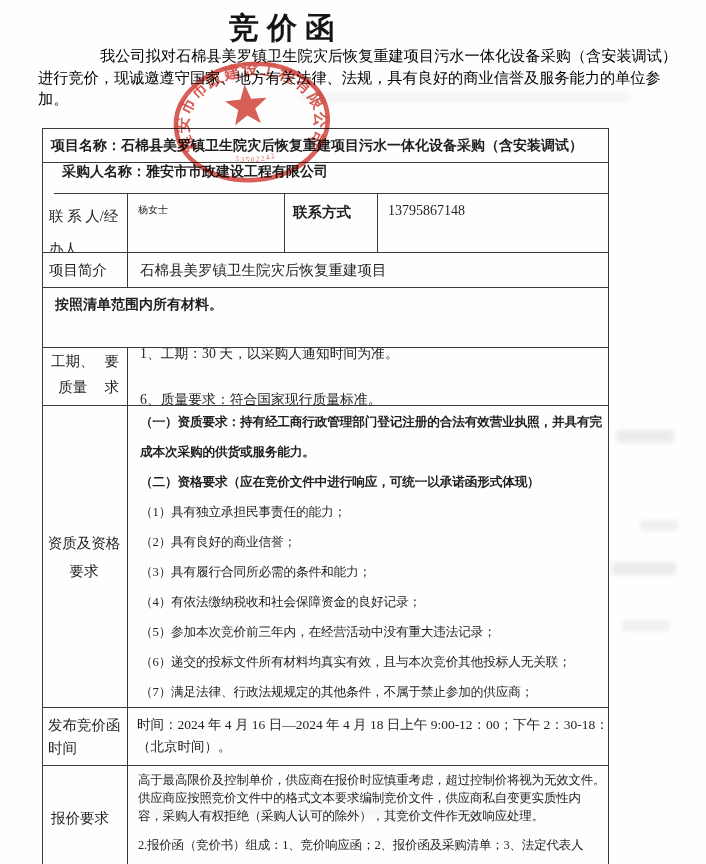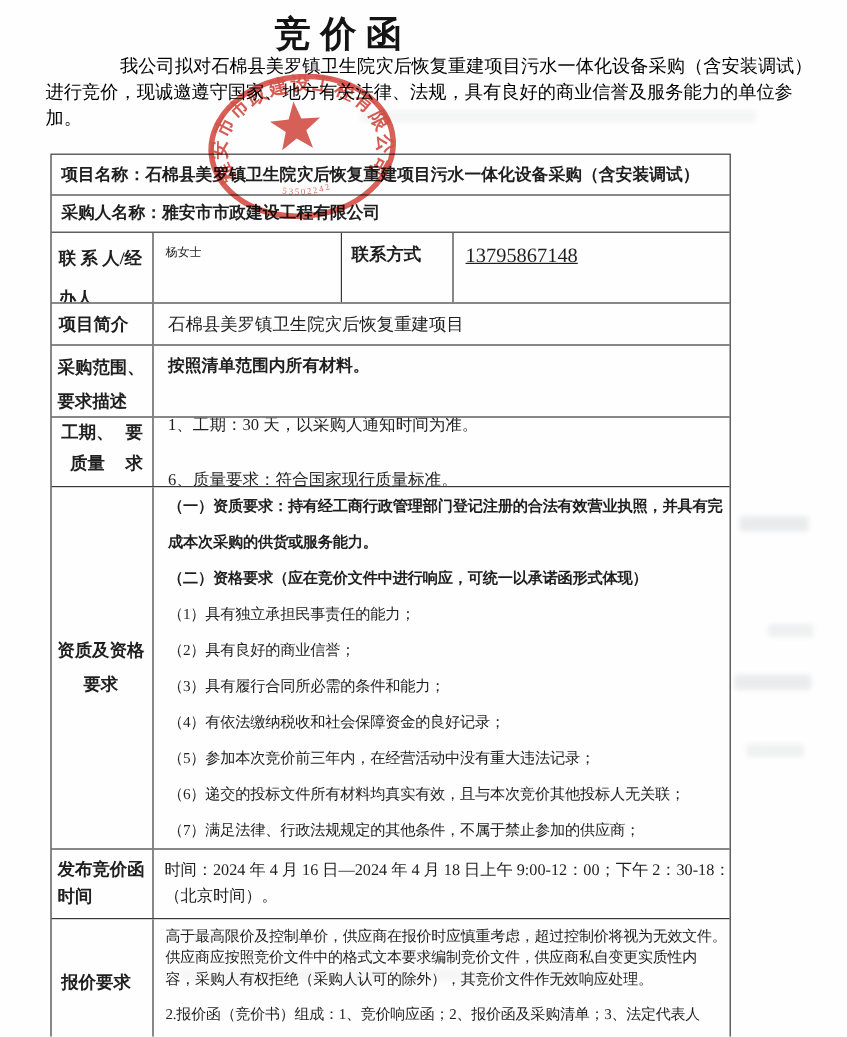--- a/index.html
+++ b/index.html
@@ -21,33 +21,33 @@
   .intro .ln:first-child{text-indent:62px;}
   
   .sheet{
     position:absolute;left:42px;top:128px;width:567px;height:743px;
     border:1.6px solid #3a3a3a;box-sizing:border-box;
     display:flex;flex-direction:column;background:transparent;
   }
   .row{display:flex;border-bottom:1.5px solid #3a3a3a;box-sizing:border-box;overflow:hidden;}
   .row:last-child{border-bottom:none;flex:1;}
   .cell{box-sizing:border-box;overflow:hidden;}
-  .lc{width:85px;border-right:1.5px solid #3a3a3a;font-weight:bold;font-size:14.5px;}
+  .lc{width:85px;border-right:1.5px solid #3a3a3a;font-weight:normal;font-size:14.5px;}
   .vc{flex:1;}
   .b{font-weight:bold;}
   
   .r-project{height:34px;align-items:center;}
   .r-project .full{padding-left:8px;font-size:14px;font-weight:bold;white-space:nowrap;}
-  .r-purchaser{height:31px;align-items:center;}
+  .r-purchaser{height:31px;align-items:flex-start;margin-left:11px;}
   .r-purchaser .full{padding-left:8px;font-size:14px;font-weight:bold;white-space:nowrap;}
   .r-contact{height:59px;}
   .r-contact .lc{padding:6px 0 0 6px;line-height:33px;white-space:nowrap;}
   .r-contact .c2{width:157px;border-right:1.5px solid #3a3a3a;padding:9px 0 0 10px;font-size:10px;}
   .r-contact .c3{width:93px;border-right:1.5px solid #3a3a3a;padding:9px 0 0 8px;font-size:14.5px;font-weight:bold;}
-  .r-contact .c4{flex:1;padding:9px 0 0 10px;font-size:17px;text-decoration:underline;}
+  .r-contact .c4{flex:1;padding:9px 0 0 10px;font-size:14px;}
   .r-brief{height:35px;align-items:center;}
   .r-brief .lc{font-size:14.5px;padding-left:6px;display:flex;align-items:center;height:100%;}
   .r-brief .vc{padding-left:12px;font-size:14.5px;white-space:nowrap;}
   .r-scope{height:60px;}
   .r-scope .lc{padding:5px 0 0 5px;line-height:28px;}
   .r-scope .vc{padding:8px 0 0 12px;font-size:14px;font-weight:bold;white-space:nowrap;}
   .r-schedule{height:58px;}
   .r-schedule .lc{display:flex;justify-content:center;text-align:center;line-height:26px;padding:0 4px 0 2px;}
   .r-schedule .vc{display:flex;flex-direction:column;justify-content:center;padding-left:12px;font-size:13.8px;gap:23px;}
   .r-schedule .vc .ln{line-height:23px;white-space:nowrap;}
@@ -111,24 +111,20 @@
       <div class="cell c3">联系方式</div>
       <div class="cell c4">13795867148</div>
     </div>
 
     <div class="row r-brief">
       <div class="cell lc">项目简介</div>
       <div class="cell vc">石棉县美罗镇卫生院灾后恢复重建项目</div>
     </div>
 
     <div class="row r-scope">
-      <div class="cell lc">
-          <div class="ln">采购范围、</div>
-          <div class="ln">要求描述</div>
-        </div>
       <div class="cell vc">按照清单范围内所有材料。</div>
     </div>
 
     <div class="row r-schedule">
       <div class="cell lc">
           <div class="ln">工期、质量</div>
           <div class="ln">要求</div>
         </div>
       <div class="cell vc">
           <div class="ln">1、工期：30 天，以采购人通知时间为准。</div>

